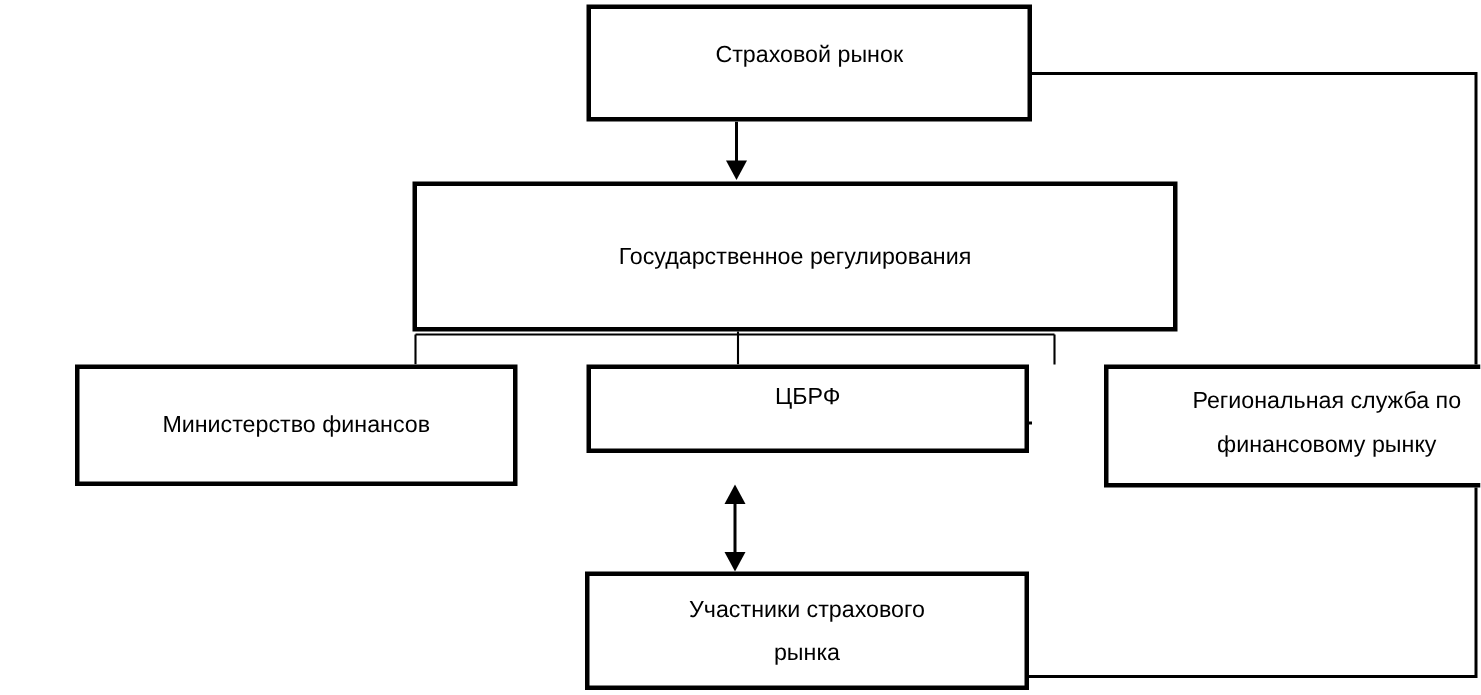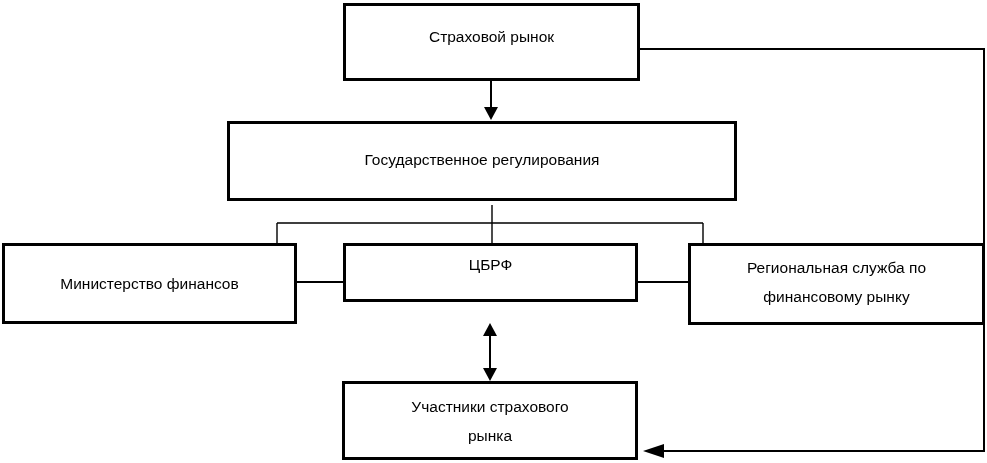--- a/index.html
+++ b/index.html
@@ -28,26 +28,27 @@
     box-sizing: border-box;
     border: 3px solid #000000;
     background: #ffffff;
     color: #000000;
     display: flex;
     align-items: center;
     justify-content: center;
     text-align: center;
     font-size: 15.5px;
     line-height: 29px;
+    margin-left: 48px;
   }
   .node .label {
     white-space: pre-line;
   }
   #n-insurance    { left: 343px; top: 3px;   width: 297px; height: 78px; padding-bottom: 12px; }
-  #n-regulation   { left: 227px; top: 121px; width: 510px; height: 80px; padding-bottom: 24px; align-items: flex-end; }
+  #n-regulation   { left: 227px; top: 121px; width: 510px; height: 100px; padding-bottom: 0; }
   #n-ministry     { left: 2px;   top: 243px; width: 295px; height: 81px; padding-bottom: 0; }
   #n-cbrf         { left: 343px; top: 243px; width: 295px; height: 59px; padding-bottom: 16px; }
   #n-regional     { left: 688px; top: 243px; width: 297px; height: 82px; padding-bottom: 4px; }
   #n-participants { left: 342px; top: 381px; width: 296px; height: 79px; }
 </style>
 </head>
 <body>
 
 <div class="canvas">
 

